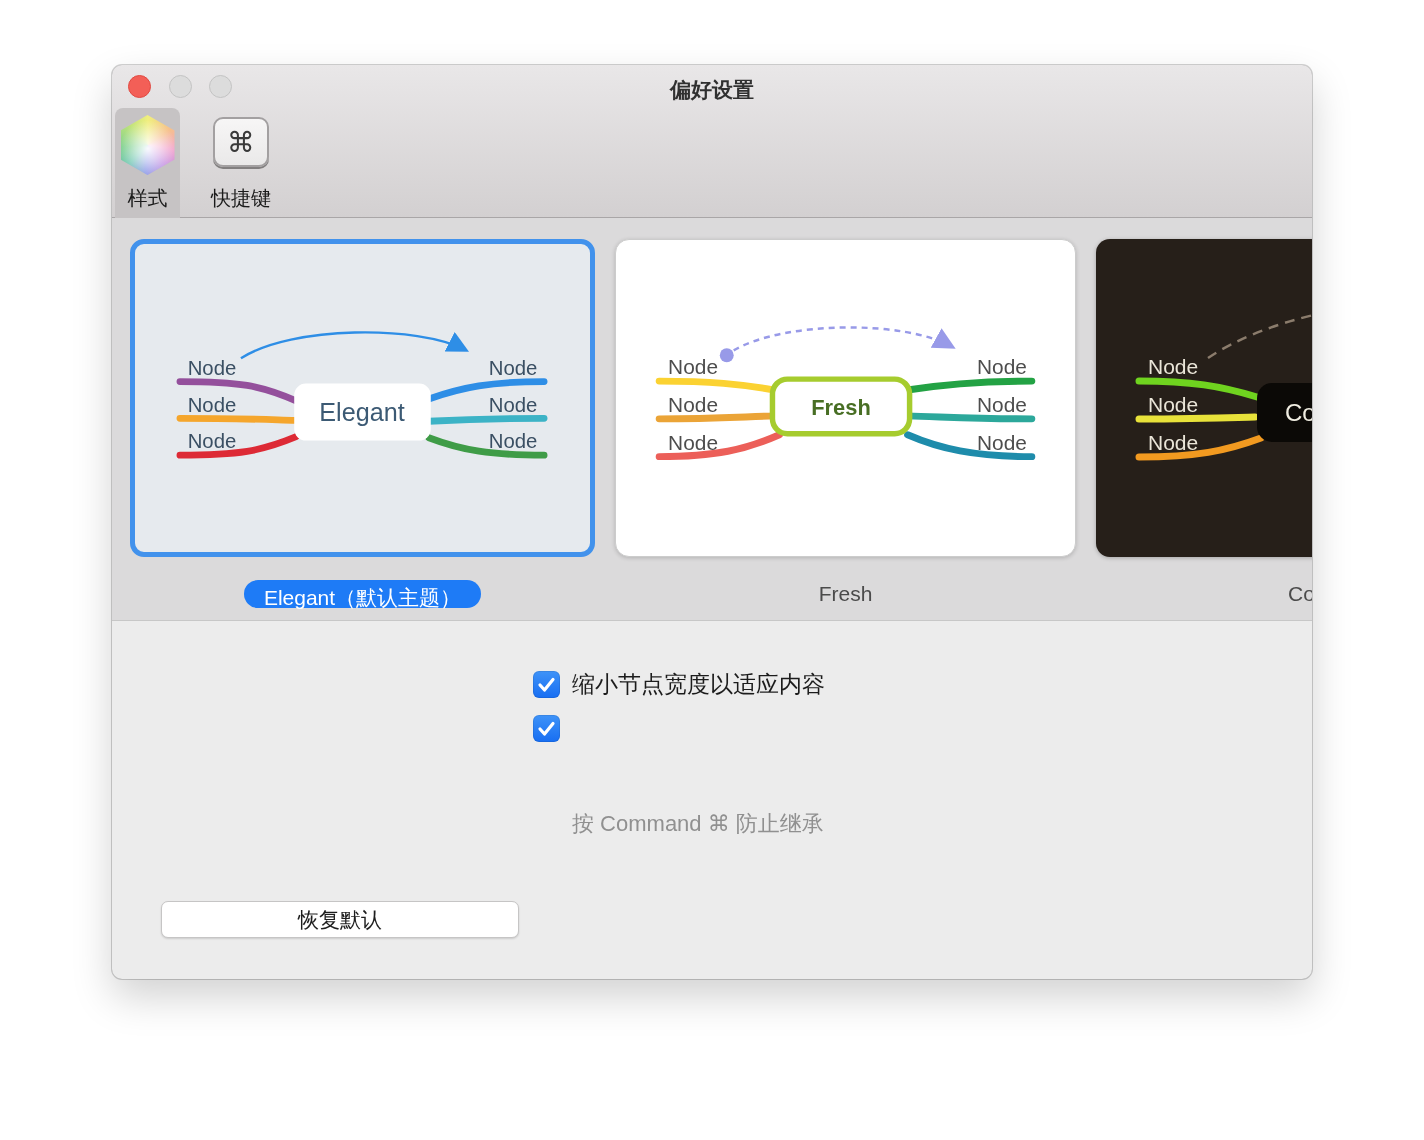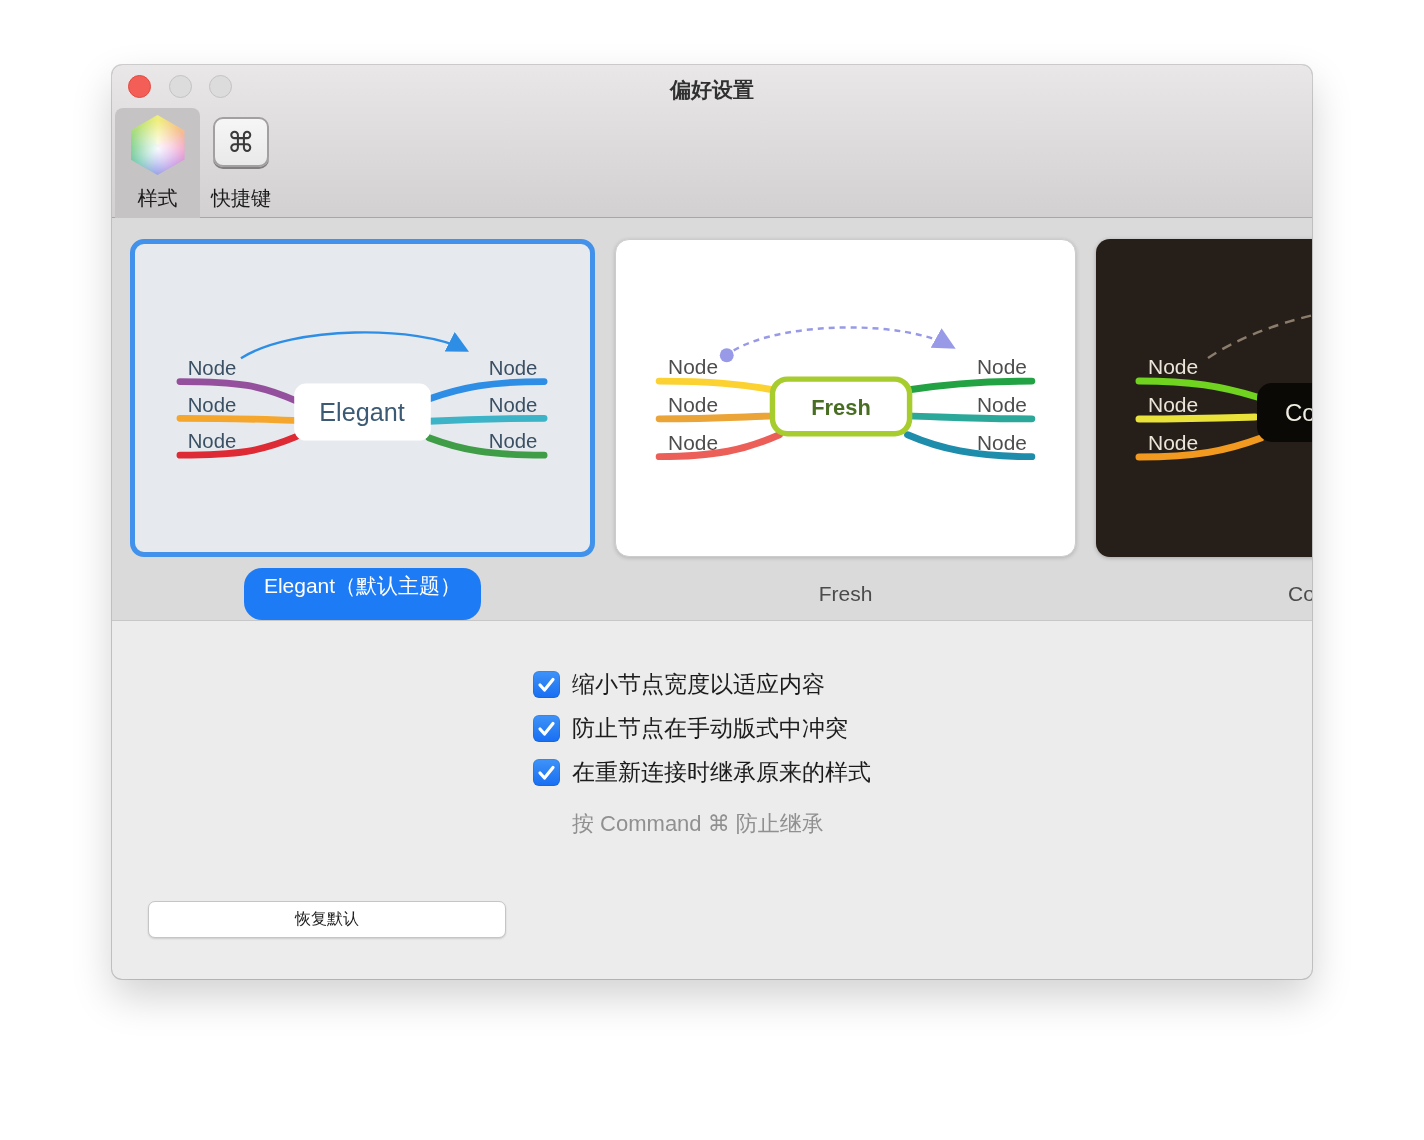--- a/index.html
+++ b/index.html
@@ -34,56 +34,56 @@
   .strip{position:absolute;left:0;top:153px;width:100%;height:402px;background:#dbdadb;box-sizing:border-box;}
   .card{position:absolute;top:21px;height:318px;border-radius:14px;box-sizing:border-box;overflow:hidden;}
   .card.elegant{left:18px;width:465px;background:#e6eaee;border:5px solid #4292ec;}
   .card.fresh{left:503px;width:461px;background:#ffffff;border:1px solid #cccccc;box-shadow:0 1px 4px rgba(0,0,0,0.18);}
   .card.dark{left:984px;width:461px;background:#261f19;box-shadow:0 1px 4px rgba(0,0,0,0.25);}
   .card svg{position:absolute;left:0;top:0;width:100%;height:100%;}
   .caption-row{position:absolute;top:358px;height:36px;display:flex;align-items:center;justify-content:center;}
   .caption-row.c1{left:18px;width:465px;}
   .caption-row.c2{left:503px;width:461px;}
   .caption-row.c3{left:1176px;width:300px;justify-content:flex-start;}
-  .pill{background:#1e7bf6;color:#ffffff;font-size:21px;line-height:36px;height:52px;
+  .pill{background:#1e7bf6;color:#ffffff;font-size:21px;line-height:36px;height:28px;
         padding:0 20px;border-radius:18px;white-space:nowrap;}
   .caption{font-size:21px;color:#4b4b4b;white-space:nowrap;}
   
   .settings{position:absolute;left:0;top:555px;width:100%;height:359px;background:#ececec;
             border-top:1px solid #c7c7c7;box-sizing:border-box;}
   .group-label{position:absolute;left:0;top:50px;width:383px;text-align:right;
                font-size:23px;line-height:27px;font-weight:700;color:#141414;white-space:nowrap;}
   .cb-row{position:absolute;left:421px;display:flex;align-items:flex-start;gap:12px;height:27px;}
   .cb-row.r1{top:50px;} .cb-row.r2{top:94px;} .cb-row.r3{top:138px;}
   .checkbox{width:27px;height:27px;border-radius:6px;background:linear-gradient(#3f93f8,#176ef2);
             box-shadow:inset 0 0 0 1px rgba(0,0,0,0.08);display:flex;align-items:center;justify-content:center;flex:0 0 auto;}
   .cb-label{font-size:23px;line-height:27px;color:#1c1c1c;white-space:nowrap;}
   .hint{position:absolute;left:460px;top:188px;font-size:22px;color:#909090;white-space:nowrap;}
-  .reset-btn{position:absolute;left:36px;top:280px;width:358px;height:37px;border-radius:7px;
+  .reset-btn{position:absolute;left:49px;top:280px;width:358px;height:37px;border-radius:7px;
              background:#ffffff;border:1px solid #c6c5c5;box-shadow:0 1px 2px rgba(0,0,0,0.14);
-             font-size:16px;font-weight:500;color:#1d1d1d;display:flex;align-items:center;justify-content:center;
+             font-size:21px;font-weight:500;color:#1d1d1d;display:flex;align-items:center;justify-content:center;
              font-family:inherit;}
   .nodetext{font-size:21px;}
   .centertext{font-size:26px;}
 </style>
 </head>
 <body>
 
 <div class="page">
   <div class="window">
 
     <div class="titlebar">
       <div class="traffic">
         <div class="tl red"></div>
         <div class="tl gray1"></div>
         <div class="tl gray2"></div>
       </div>
       <div class="title">偏好设置</div>
 
-      <div class="tb-item selected" style="left:3px;width:85px;">
+      <div class="tb-item selected" style="left:3px;width:65px;">
         <div class="hexagon"></div>
         <div class="tb-label">样式</div>
       </div>
       <div class="tb-item" style="left:92px;width:74px;">
         <div class="keycap">⌘</div>
         <div class="tb-label">快捷键</div>
       </div>
     </div>
 
     <div class="strip">
@@ -173,29 +173,20 @@
           </svg>
         </span>
         <span class="cb-label">缩小节点宽度以适应内容</span>
       </div>
       <div class="cb-row r2">
         <span class="checkbox">
           <svg viewBox="0 0 27 27" width="27" height="27">
             <path d="M7 14 l4.5 5 L20 8.5" stroke="#ffffff" stroke-width="3.2" fill="none" stroke-linecap="round" stroke-linejoin="round"></path>
           </svg>
         </span>
-        <span class="cb-label">防止节点在手动版式中冲突</span>
-      </div>
-      <div class="cb-row r3">
-        <span class="checkbox">
-          <svg viewBox="0 0 27 27" width="27" height="27">
-            <path d="M7 14 l4.5 5 L20 8.5" stroke="#ffffff" stroke-width="3.2" fill="none" stroke-linecap="round" stroke-linejoin="round"></path>
-          </svg>
-        </span>
-        <span class="cb-label">在重新连接时继承原来的样式</span>
       </div>
 
       <div class="hint">按 Command ⌘ 防止继承</div>
 
       <button class="reset-btn">恢复默认</button>
     </div>
 
   </div>
 </div>
 

